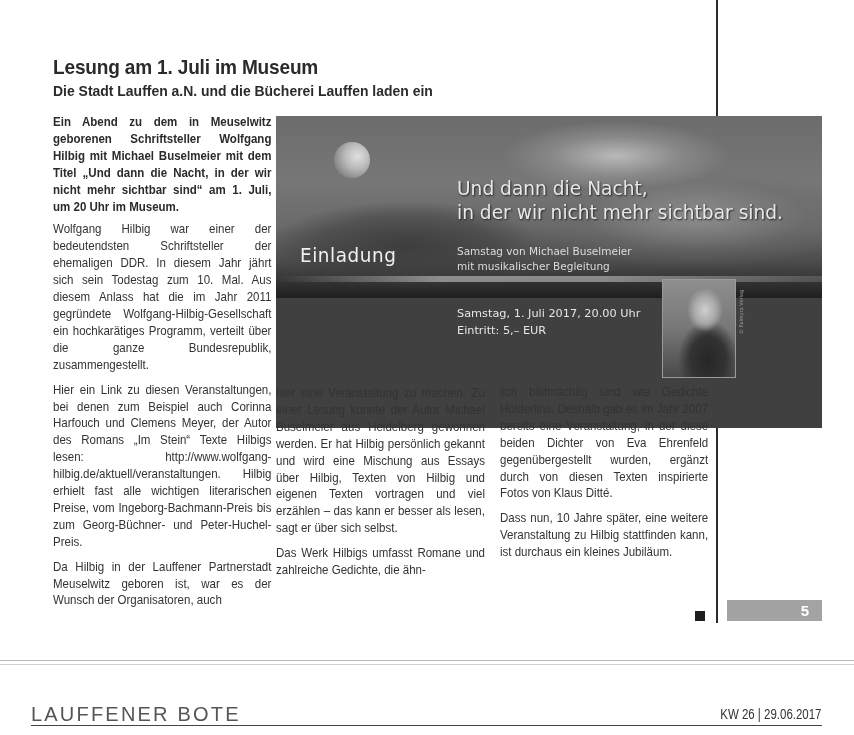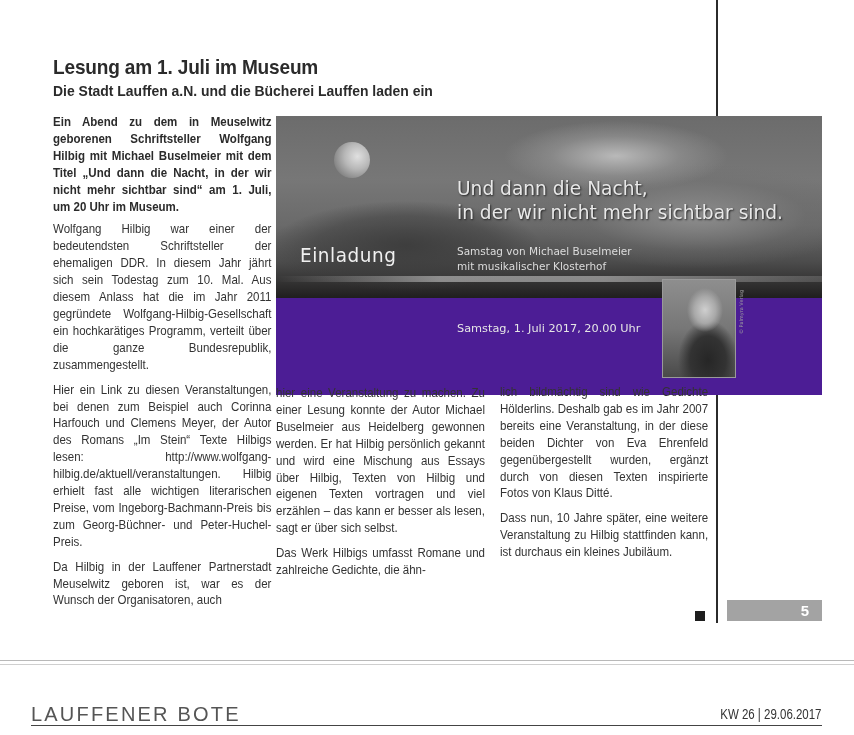--- a/index.html
+++ b/index.html
@@ -9,39 +9,39 @@
   h1.title { position:absolute; left:53px; top:55px; margin:0; font-size:20.5px; font-weight:bold;
              letter-spacing:-0.2px; color:#2b2b2b; transform:scaleX(0.93); transform-origin:left top; white-space:nowrap; }
   h2.subtitle { position:absolute; left:53px; top:82px; margin:0; font-size:15px; font-weight:bold;
                 color:#2b2b2b; transform:scaleX(0.93); transform-origin:left top; white-space:nowrap; }
   .col { position:absolute; font-size:13.4px; line-height:16.9px; color:#333; text-align:justify;
          hyphens:manual; }
   .col p { margin:0 0 8px 0; }
   .col .lead { font-weight:bold; color:#2b2b2b; margin-bottom:6px; }
   .col-inner { transform:scaleX(0.86); transform-origin:left top; width:254px; }
   
-  .invite { position:absolute; left:276px; top:116px; width:546px; height:279px; background:#4c1d95; overflow:hidden; }
+  .invite { position:absolute; left:276px; top:116px; width:546px; height:312px; background:#404040; overflow:hidden; }
   .sky { position:absolute; left:0; top:0; width:546px; height:182px;
          background:
            radial-gradient(ellipse 160px 50px at 340px 40px, #b9b9b9 0%, rgba(150,150,150,0.6) 40%, rgba(0,0,0,0) 70%),
            radial-gradient(ellipse 220px 70px at 420px 100px, #8d8d8d 0%, rgba(110,110,110,0.4) 50%, rgba(0,0,0,0) 75%),
            radial-gradient(ellipse 180px 60px at 130px 130px, #3e3e3e 0%, rgba(60,60,60,0.5) 50%, rgba(0,0,0,0) 75%),
            linear-gradient(180deg, #6c6c6c 0%, #777 35%, #6a6a6a 60%, #4c4c4c 80%, #2b2a2a 95%, #1f1e1e 100%); }
   .sky .ridge { position:absolute; left:0; width:546px; height:6px; top:160px;
                 background:linear-gradient(90deg, rgba(200,200,200,0) 0%, rgba(210,210,210,0.55) 30%, rgba(220,220,220,0.5) 60%, rgba(200,200,200,0.2) 100%); }
   .moon { position:absolute; left:58px; top:26px; width:36px; height:36px; border-radius:50%;
           background:radial-gradient(circle at 65% 40%, #e0e0e0 0%, #b8b8b8 40%, #7e7e7e 80%, #666 100%); }
   .headline { position:absolute; left:181px; top:60px; color:#e8e8e8; font-size:20px; line-height:24px;
               text-shadow:1px 1px 2px #222; white-space:nowrap; font-family:"DejaVu Sans", sans-serif;
               transform:scaleX(0.93); transform-origin:left top; }
   .einladung { position:absolute; left:24px; top:127px; color:#f0f0f0; font-size:20px; letter-spacing:0.6px;
                font-family:"DejaVu Sans", sans-serif; transform:scaleX(0.92); transform-origin:left top; }
   .lesung { position:absolute; left:181px; top:128px; color:#dcdcdc; font-size:10.5px; line-height:15px;
             font-family:"DejaVu Sans", sans-serif; white-space:nowrap; }
-  .details { position:absolute; left:181px; top:206px; color:#e6e6e6; font-size:11.3px; line-height:14px;
+  .details { position:absolute; left:181px; top:191px; color:#e6e6e6; font-size:11.3px; line-height:14px;
              font-family:"DejaVu Sans", sans-serif; white-space:nowrap; }
   .details .entry { margin-top:3px; }
   .photo { position:absolute; left:386px; top:163px; width:72px; height:97px; border:1px solid #9a9a9a;
            background:
              radial-gradient(ellipse 18px 22px at 42px 30px, #cfcfcf 0%, #a9a9a9 60%, rgba(0,0,0,0) 100%),
              radial-gradient(ellipse 30px 40px at 45px 80px, #262626 0%, #333 60%, rgba(0,0,0,0) 100%),
              linear-gradient(180deg, #8e8e8e 0%, #777 50%, #4a4a4a 100%); }
   .credit { position:absolute; left:462px; top:218px; font-size:5px; color:#a0a0a0; transform:rotate(-90deg);
             transform-origin:left top; white-space:nowrap; font-family:"DejaVu Sans", sans-serif; }
   .endmark { position:absolute; left:695px; top:611px; width:10px; height:10px; background:#1e1e1e; }
@@ -77,24 +77,25 @@
     <div class="ridge"></div>
   </div>
   <div class="moon"></div>
   <div class="headline">
     <div>Und dann die Nacht,</div>
     <div>in der wir nicht mehr sichtbar sind.</div>
   </div>
   <div class="einladung">Einladung</div>
   <div class="lesung">
     <div>Samstag von Michael Buselmeier</div>
-    <div>mit musikalischer Klosterhof</div>
+    <div>mit musikalischer Begleitung</div>
   </div>
   <div class="details">
     <div>Samstag, 1. Juli 2017, 20.00 Uhr</div>
+    <div class="entry">Eintritt: 5,– EUR</div>
   </div>
   <div class="photo"></div>
   <div class="credit">© Palmyra Verlag</div>
 </div>
 
 <div class="col" style="left:276px; top:385px; width:209px;">
   <div class="col-inner" style="width:243px;">
     <p>hier eine Veranstaltung zu machen. Zu einer Lesung konnte der Autor Michael Buselmeier aus Heidelberg gewonnen werden. Er hat Hilbig persönlich gekannt und wird eine Mischung aus Essays über Hilbig, Texten von Hilbig und eigenen Texten vortragen und viel erzählen – das kann er besser als lesen, sagt er über sich selbst.</p>
     <p>Das Werk Hilbigs umfasst Romane und zahlreiche Gedichte, die ähn-</p>
   </div>

